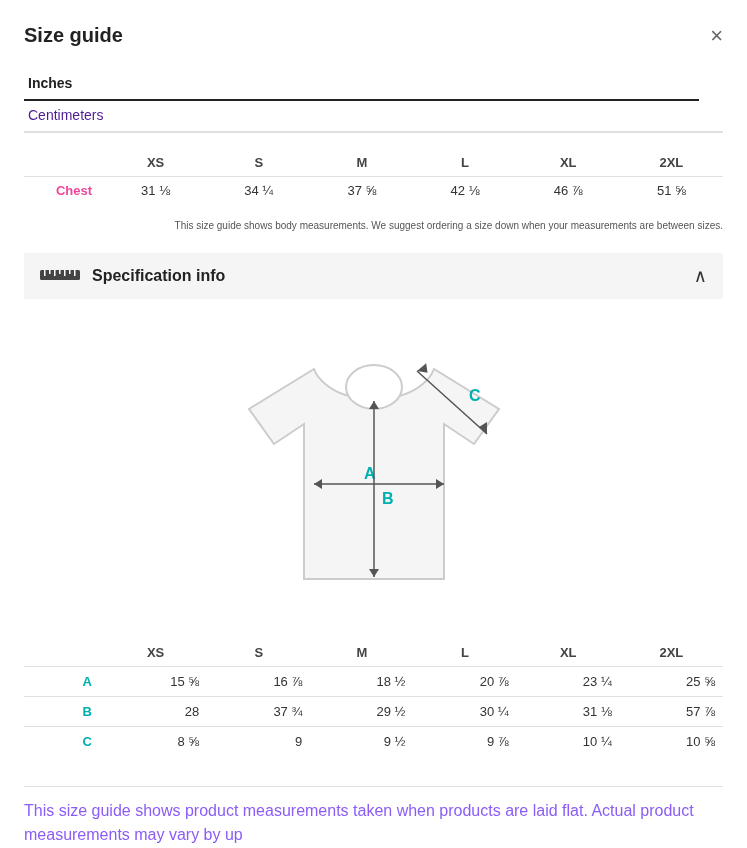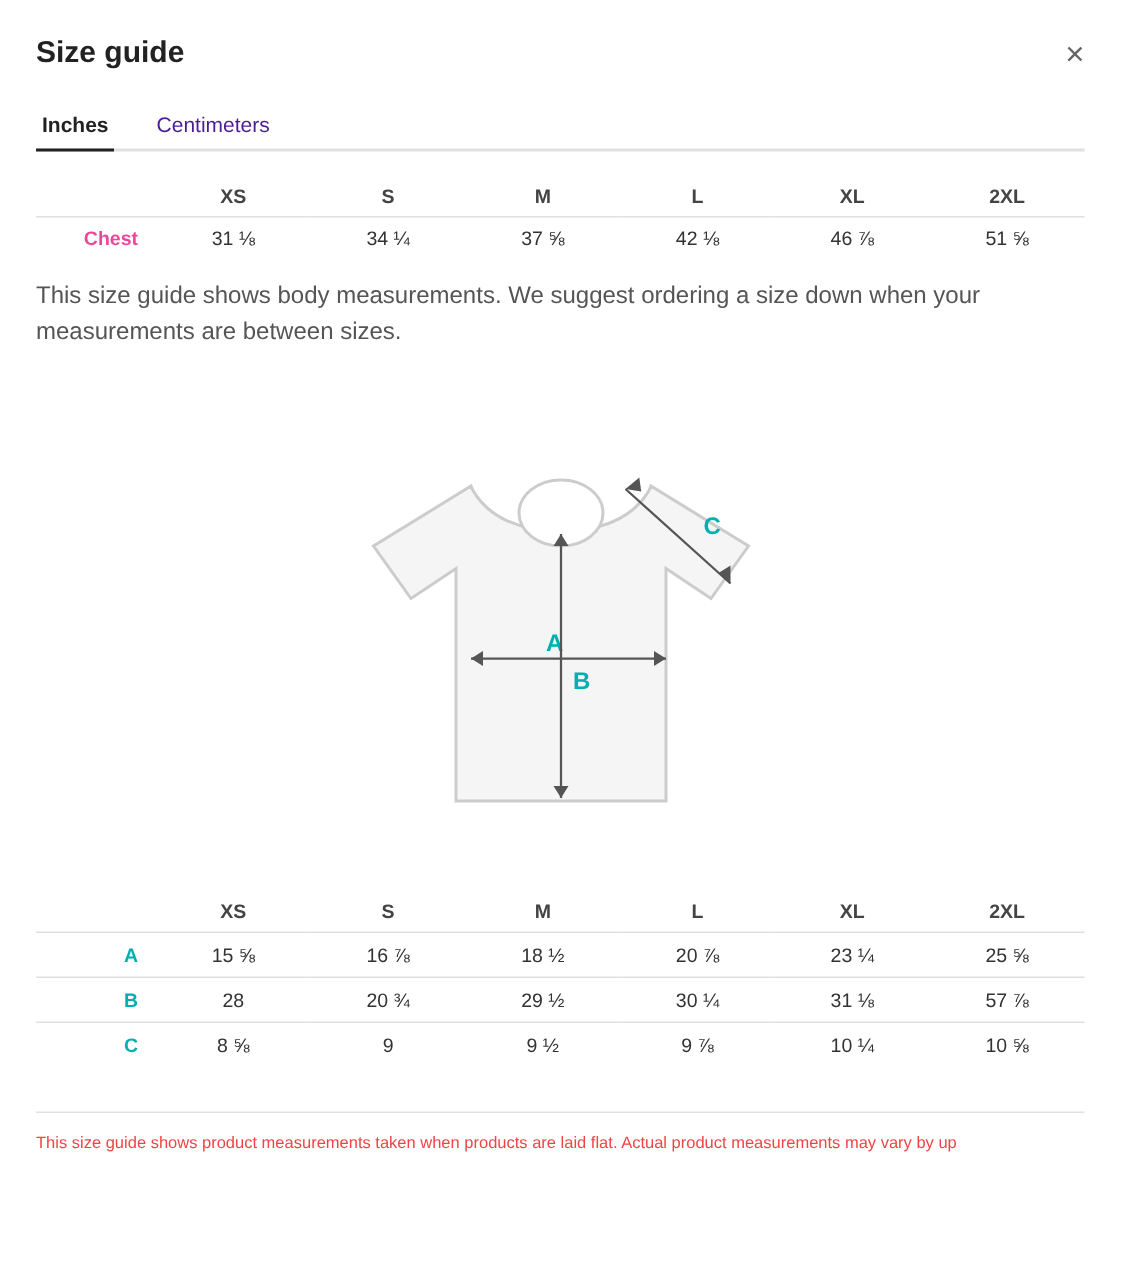--- a/index.html
+++ b/index.html
@@ -34,20 +34,21 @@
       color: #666;
       background: none;
       border: none;
       line-height: 1;
     }
     
     .tabs {
       display: flex;
       border-bottom: 2px solid #e0e0e0;
       margin-bottom: 16px;
+      flex-direction: column;
     }
     .tab {
       padding: 8px 4px;
       margin-right: 24px;
       cursor: pointer;
       font-size: 14px;
       color: #4c1d95;
       border-bottom: 2px solid transparent;
       margin-bottom: -2px;
     }
@@ -76,24 +77,25 @@
       color: #333;
       border-top: 1px solid #e0e0e0;
     }
     .size-table td.row-label {
       text-align: right;
       font-weight: 700;
       color: #ec4899;
       padding-right: 12px;
     }
     .note-text {
-      font-size: 16px;
+      font-size: 10px;
       color: #555;
       margin-bottom: 20px;
       line-height: 1.5;
+      text-align: right;
     }
     
     .spec-header {
       background: #f5f5f5;
       display: flex;
       align-items: center;
       justify-content: space-between;
       padding: 12px 16px;
       margin-bottom: 0;
       cursor: pointer;
@@ -134,37 +136,37 @@
     }
     .spec-table th {
       font-weight: 600;
       color: #444;
       font-size: 13px;
       text-align: center;
       padding: 6px 8px;
       border-bottom: 1px solid #e0e0e0;
     }
     .spec-table td {
-      text-align: center;
+      text-align: right;
       padding: 7px 8px;
       font-size: 13px;
       color: #333;
       border-top: 1px solid #e0e0e0;
     }
     .spec-table td.row-label {
       text-align: right;
       font-weight: 700;
       padding-right: 12px;
     }
     .spec-table td.row-label.cyan {
       color: #00b0b0;
     }
     .bottom-note {
-      font-size: 11px;
-      color: #ef4444;
+      font-size: 16px;
+      color: #8b5cf6;
       margin-top: 14px;
       line-height: 1.5;
       border-top: 1px solid #e0e0e0;
       padding-top: 12px;
     }
   </style>
 </head>
 <body>
 
 <div class="modal">
@@ -198,20 +200,39 @@
         <td>37 ⅝</td>
         <td>42 ⅛</td>
         <td>46 ⅞</td>
         <td>51 ⅝</td>
       </tr>
     </tbody>
   </table>
 
   <p class="note-text">This size guide shows body measurements. We suggest ordering a size down when your measurements are between sizes.</p>
 
+  <div class="spec-header">
+    <div class="spec-header-left">
+
+      <span>
+        <svg width="40" height="18" viewBox="0 0 40 18" fill="none" xmlns="http://www.w3.org/2000/svg">
+          <rect x="0" y="4" width="40" height="10" rx="1.5" fill="#444"></rect>
+          <rect x="4" y="4" width="1.5" height="6" fill="#fff"></rect>
+          <rect x="9" y="4" width="1.5" height="4" fill="#fff"></rect>
+          <rect x="14" y="4" width="1.5" height="6" fill="#fff"></rect>
+          <rect x="19" y="4" width="1.5" height="4" fill="#fff"></rect>
+          <rect x="24" y="4" width="1.5" height="6" fill="#fff"></rect>
+          <rect x="29" y="4" width="1.5" height="4" fill="#fff"></rect>
+          <rect x="34" y="4" width="1.5" height="6" fill="#fff"></rect>
+        </svg>
+      </span>
+      <span class="spec-title">Specification info</span>
+    </div>
+    <span class="chevron-up">∧</span>
+  </div>
 
   <div class="tshirt-container">
     <svg class="tshirt-svg" viewBox="0 0 270 290" fill="none" xmlns="http://www.w3.org/2000/svg">
 
       <path d="M75 40 L10 80 L35 115 L65 95 L65 250 L205 250 L205 95 L235 115 L260 80 L195 40 C195 40 185 70 135 70 C85 70 75 40 75 40 Z" fill="#f5f5f5" stroke="#ccc" stroke-width="2"></path>
 
       <ellipse cx="135" cy="58" rx="28" ry="22" fill="#fff" stroke="#ccc" stroke-width="2"></ellipse>
 
       <line x1="75" y1="155" x2="205" y2="155" stroke="#555" stroke-width="1.5"></line>
 
@@ -258,21 +279,21 @@
           <td>15 ⅝</td>
           <td>16 ⅞</td>
           <td>18 ½</td>
           <td>20 ⅞</td>
           <td>23 ¼</td>
           <td>25 ⅝</td>
         </tr>
         <tr>
           <td class="row-label cyan">B</td>
           <td>28</td>
-          <td>20 ¾</td>
+          <td>37 ¾</td>
           <td>29 ½</td>
           <td>30 ¼</td>
           <td>31 ⅛</td>
           <td>57 ⅞</td>
         </tr>
         <tr>
           <td class="row-label cyan">C</td>
           <td>8 ⅝</td>
           <td>9</td>
           <td>9 ½</td>

